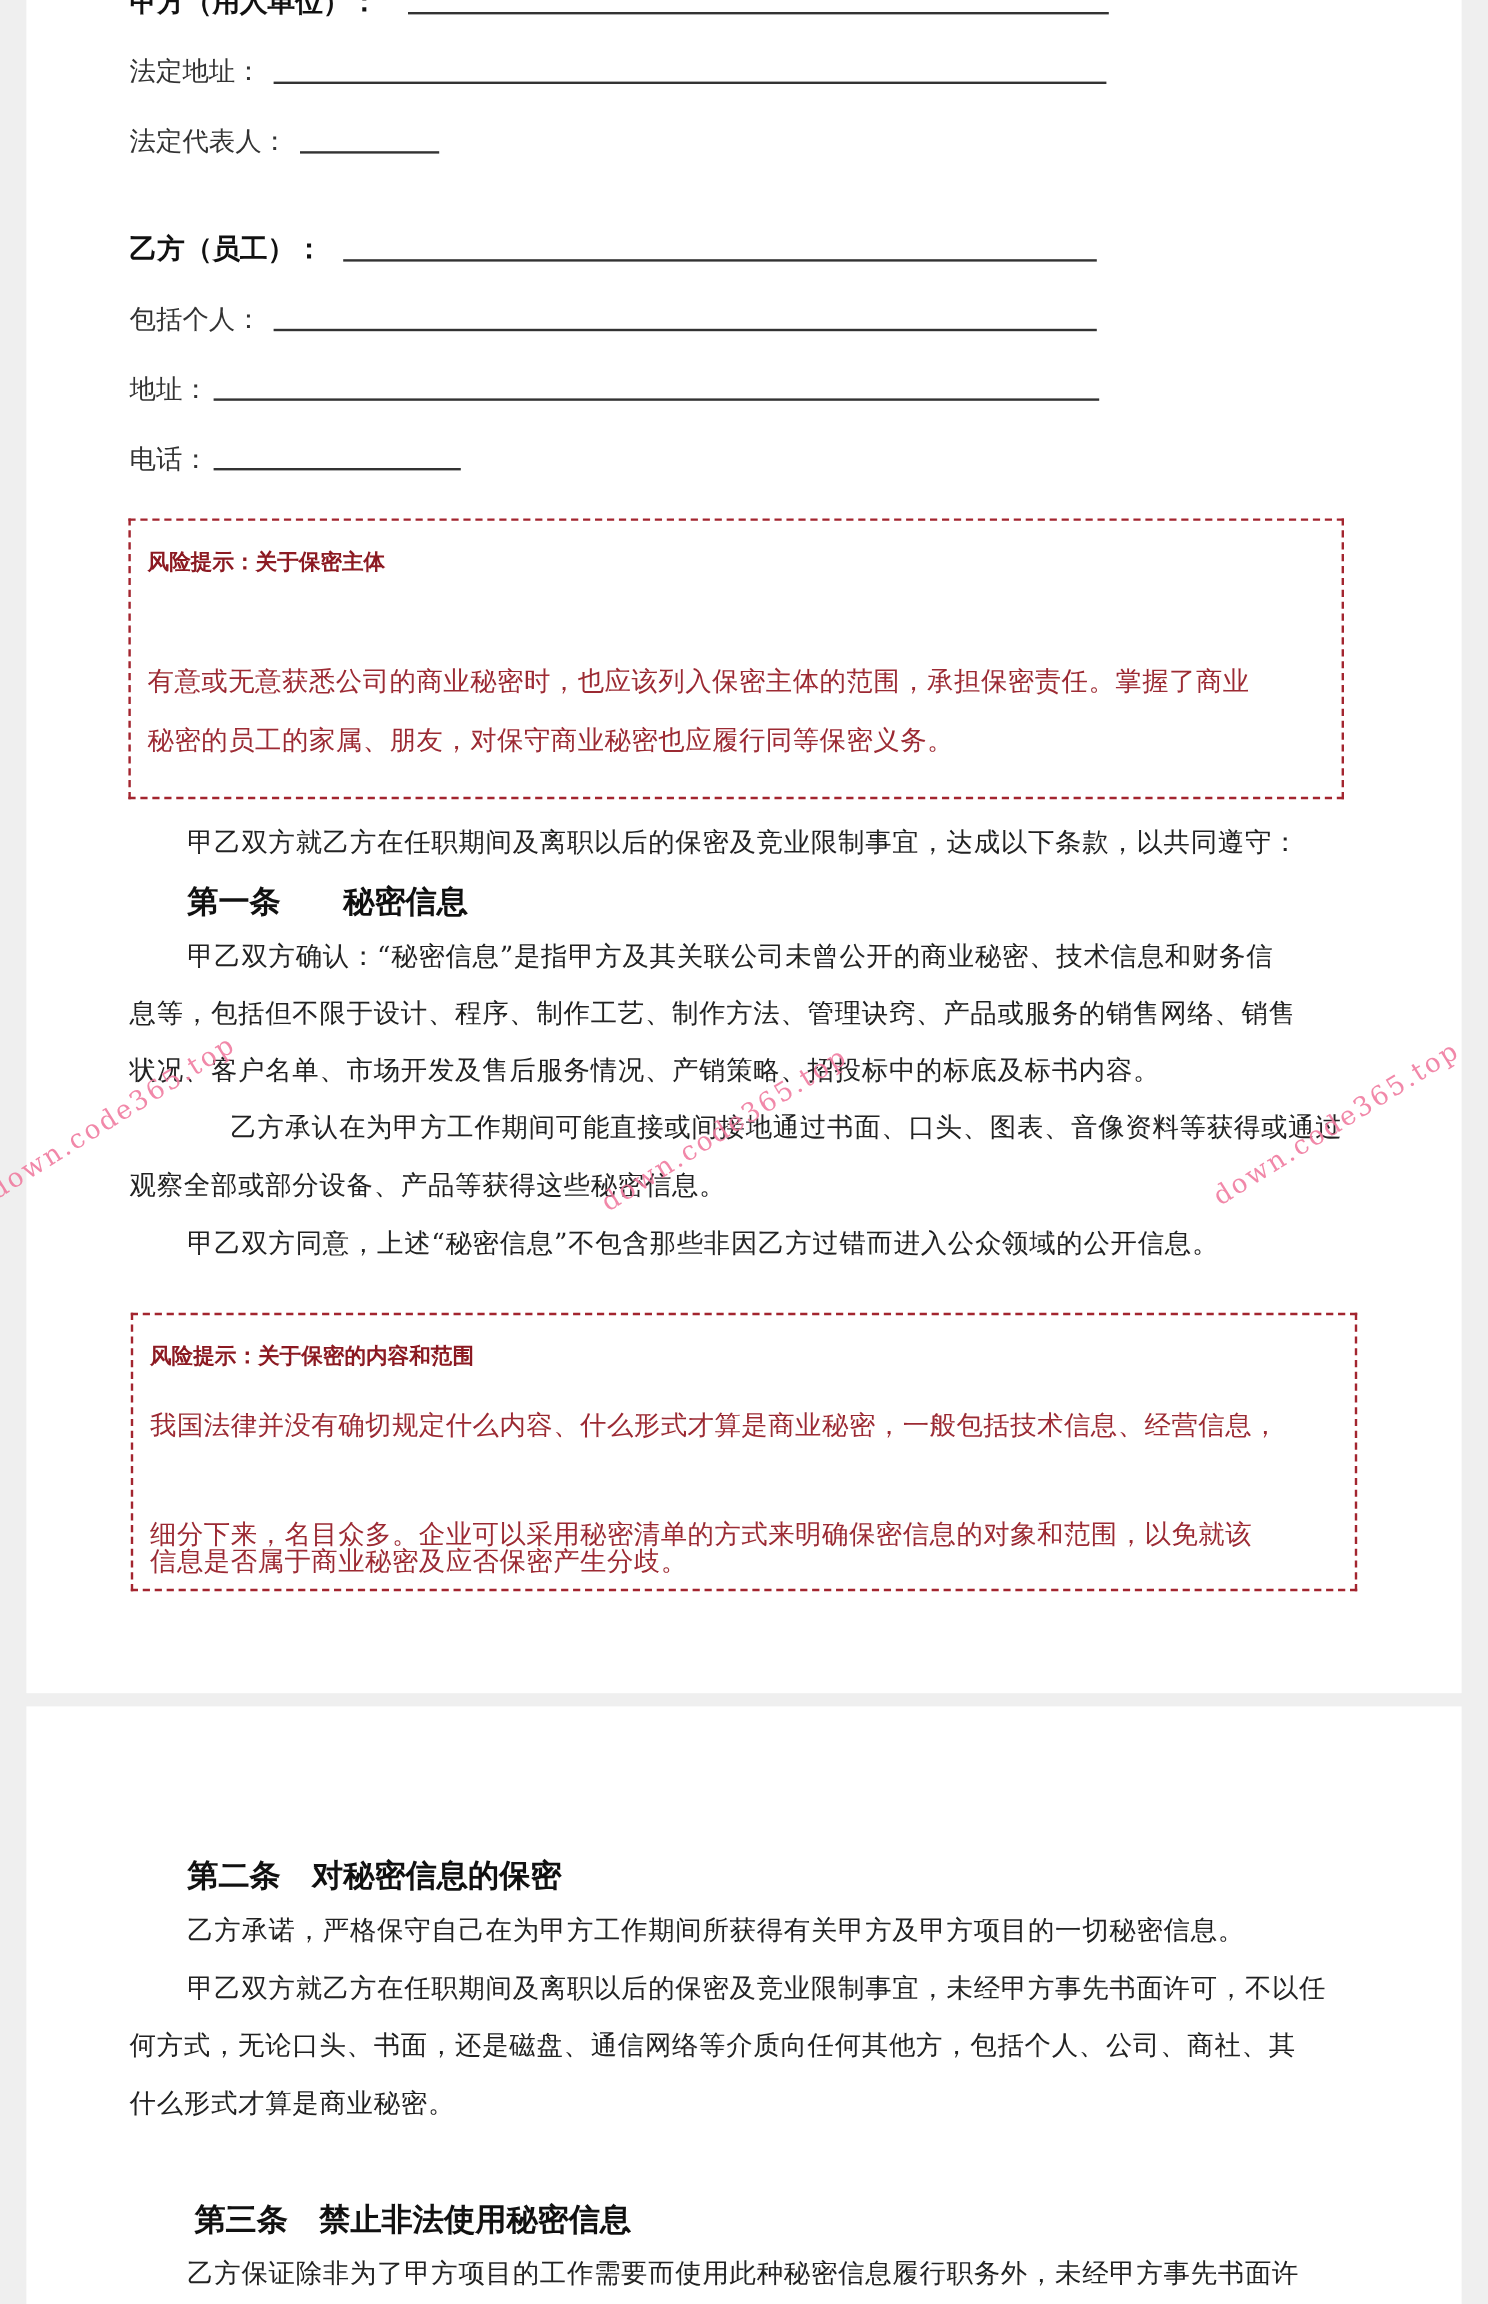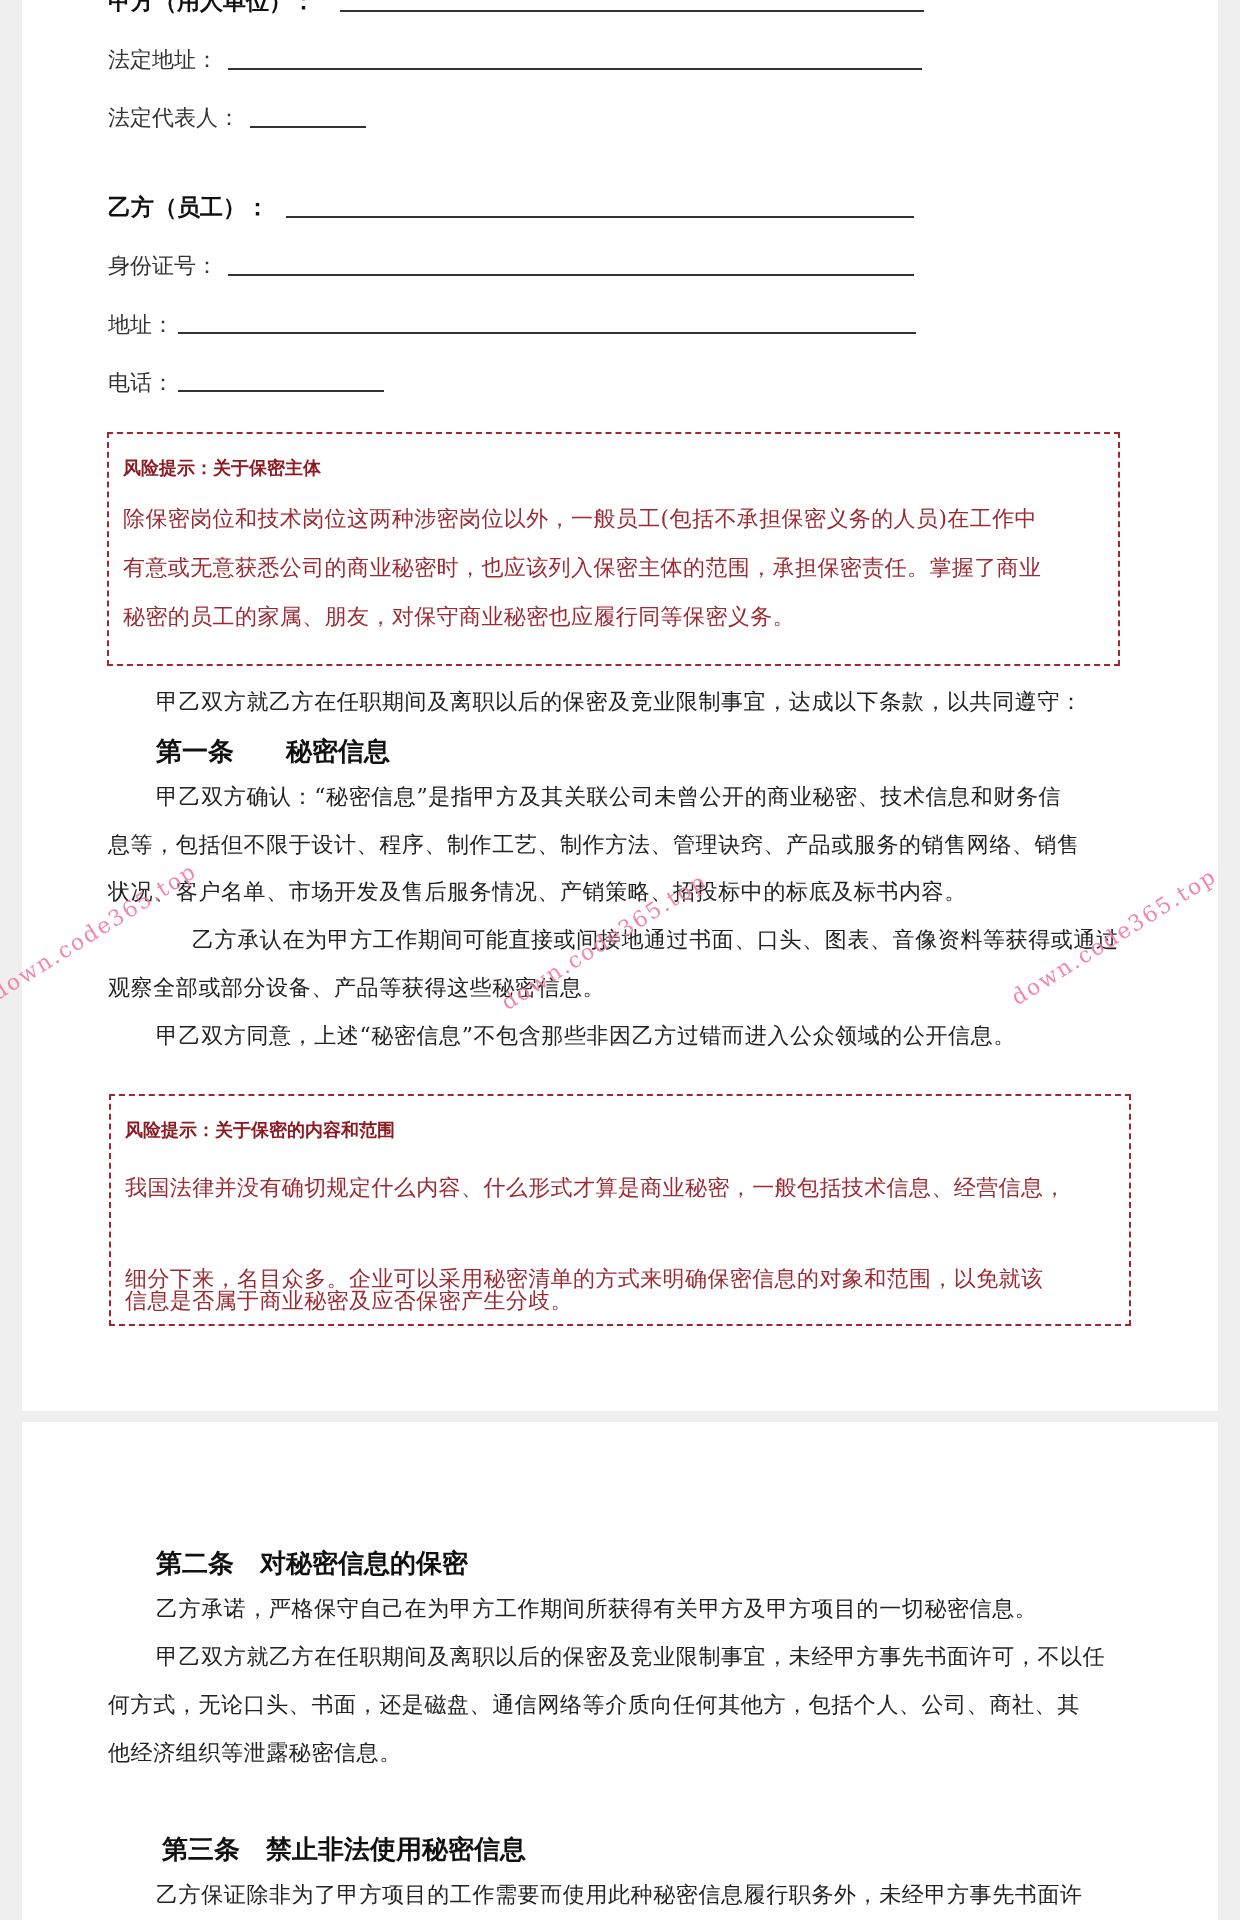--- a/index.html
+++ b/index.html
@@ -30,32 +30,31 @@
 
   <div class="abs field-label" style="left:86px;top:45px;">法定地址：</div>
   <div class="blank" style="left:206px;width:694px;top:68px;"></div>
 
   <div class="abs field-label" style="left:86px;top:103px;">法定代表人：</div>
   <div class="blank" style="left:228px;width:116px;top:126px;"></div>
 
   <div class="abs field-label bold" style="left:86px;top:192px;">乙方（员工）：</div>
   <div class="blank" style="left:264px;width:628px;top:216px;"></div>
 
-  <div class="abs field-label" style="left:86px;top:251px;">身份证号：</div>
+  <div class="abs field-label" style="left:86px;top:251px;">包括个人：</div>
   <div class="blank" style="left:206px;width:686px;top:274px;"></div>
 
   <div class="abs field-label" style="left:86px;top:310px;">地址：</div>
   <div class="blank" style="left:156px;width:738px;top:332px;"></div>
 
   <div class="abs field-label" style="left:86px;top:368px;">电话：</div>
   <div class="blank" style="left:156px;width:206px;top:390px;"></div>
 
   <div class="risk" style="left:85px;top:432px;width:1013px;height:234px;">
     <div class="rtitle" style="top:22px;">风险提示：关于保密主体</div>
-    <div class="rline" style="top:70px;">除保密岗位和技术岗位这两种涉密岗位以外，一般员工(包括不承担保密义务的人员)在工作中</div>
     <div class="rline" style="top:119px;">有意或无意获悉公司的商业秘密时，也应该列入保密主体的范围，承担保密责任。掌握了商业</div>
     <div class="rline" style="top:168px;">秘密的员工的家属、朋友，对保守商业秘密也应履行同等保密义务。</div>
   </div>
 
   <div class="p" style="left:134px;top:687px;">甲乙双方就乙方在任职期间及离职以后的保密及竞业限制事宜，达成以下条款，以共同遵守：</div>
 
   <div class="h" style="left:134px;top:734px;">第一条　　秘密信息</div>
   <div class="p" style="left:134px;top:782px;">甲乙双方确认：“秘密信息”是指甲方及其关联公司未曾公开的商业秘密、技术信息和财务信</div>
   <div class="p" style="left:86px;top:830px;">息等，包括但不限于设计、程序、制作工艺、制作方法、管理诀窍、产品或服务的销售网络、销售</div>
   <div class="p" style="left:86px;top:877px;">状况、客户名单、市场开发及售后服务情况、产销策略、招投标中的标底及标书内容。</div>
@@ -74,17 +73,17 @@
   <div class="wm" style="left:488px;top:990px;">down.code365.top</div>
   <div class="wm" style="left:998px;top:985px;">down.code365.top</div>
 </div>
 
 <div class="page" id="page2">
 
   <div class="h" style="left:134px;top:124px;">第二条　对秘密信息的保密</div>
   <div class="p" style="left:134px;top:172px;">乙方承诺，严格保守自己在为甲方工作期间所获得有关甲方及甲方项目的一切秘密信息。</div>
   <div class="p" style="left:134px;top:220px;">甲乙双方就乙方在任职期间及离职以后的保密及竞业限制事宜，未经甲方事先书面许可，不以任</div>
   <div class="p" style="left:86px;top:268px;">何方式，无论口头、书面，还是磁盘、通信网络等介质向任何其他方，包括个人、公司、商社、其</div>
-  <div class="p" style="left:86px;top:316px;">他经济组织等泄露秘密信息。</div>
+  <div class="p" style="left:86px;top:316px;">什么形式才算是商业秘密。</div>
 
   <div class="h" style="left:140px;top:410px;">第三条　禁止非法使用秘密信息</div>
   <div class="p" style="left:134px;top:458px;">乙方保证除非为了甲方项目的工作需要而使用此种秘密信息履行职务外，未经甲方事先书面许</div>
 </div>
 
 </body></html>

